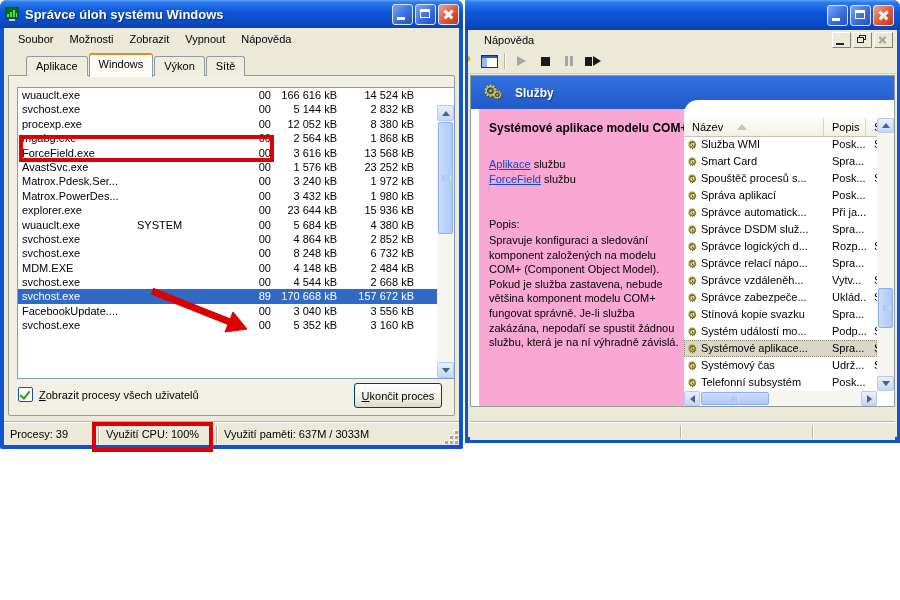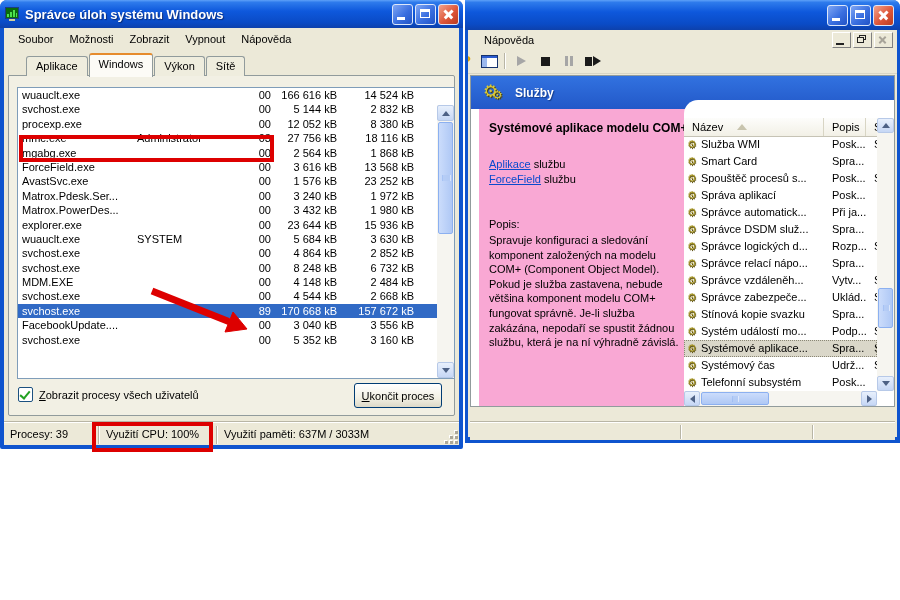--- a/index.html
+++ b/index.html
@@ -233,27 +233,20 @@
               <span class="tm-cell c-vm">2 832 kB</span>
             </div>
             <div class="tm-row">
               <span class="tm-cell c-name">procexp.exe</span>
               <span class="tm-cell c-user"></span>
               <span class="tm-cell c-cpu">00</span>
               <span class="tm-cell c-mem">12 052 kB</span>
               <span class="tm-cell c-vm">8 380 kB</span>
             </div>
             <div class="tm-row">
-              <span class="tm-cell c-name">mmc.exe</span>
-              <span class="tm-cell c-user">Administrator</span>
-              <span class="tm-cell c-cpu">03</span>
-              <span class="tm-cell c-mem">27 756 kB</span>
-              <span class="tm-cell c-vm">18 116 kB</span>
-            </div>
-            <div class="tm-row">
               <span class="tm-cell c-name">mgabg.exe</span>
               <span class="tm-cell c-user"></span>
               <span class="tm-cell c-cpu">00</span>
               <span class="tm-cell c-mem">2 564 kB</span>
               <span class="tm-cell c-vm">1 868 kB</span>
             </div>
             <div class="tm-row">
               <span class="tm-cell c-name">ForceField.exe</span>
               <span class="tm-cell c-user"></span>
               <span class="tm-cell c-cpu">00</span>
@@ -286,21 +279,21 @@
               <span class="tm-cell c-user"></span>
               <span class="tm-cell c-cpu">00</span>
               <span class="tm-cell c-mem">23 644 kB</span>
               <span class="tm-cell c-vm">15 936 kB</span>
             </div>
             <div class="tm-row">
               <span class="tm-cell c-name">wuauclt.exe</span>
               <span class="tm-cell c-user">SYSTEM</span>
               <span class="tm-cell c-cpu">00</span>
               <span class="tm-cell c-mem">5 684 kB</span>
-              <span class="tm-cell c-vm">3 630 kB</span>
+              <span class="tm-cell c-vm">4 380 kB</span>
             </div>
             <div class="tm-row">
               <span class="tm-cell c-name">svchost.exe</span>
               <span class="tm-cell c-user"></span>
               <span class="tm-cell c-cpu">00</span>
               <span class="tm-cell c-mem">4 864 kB</span>
               <span class="tm-cell c-vm">2 852 kB</span>
             </div>
             <div class="tm-row">
               <span class="tm-cell c-name">svchost.exe</span>

